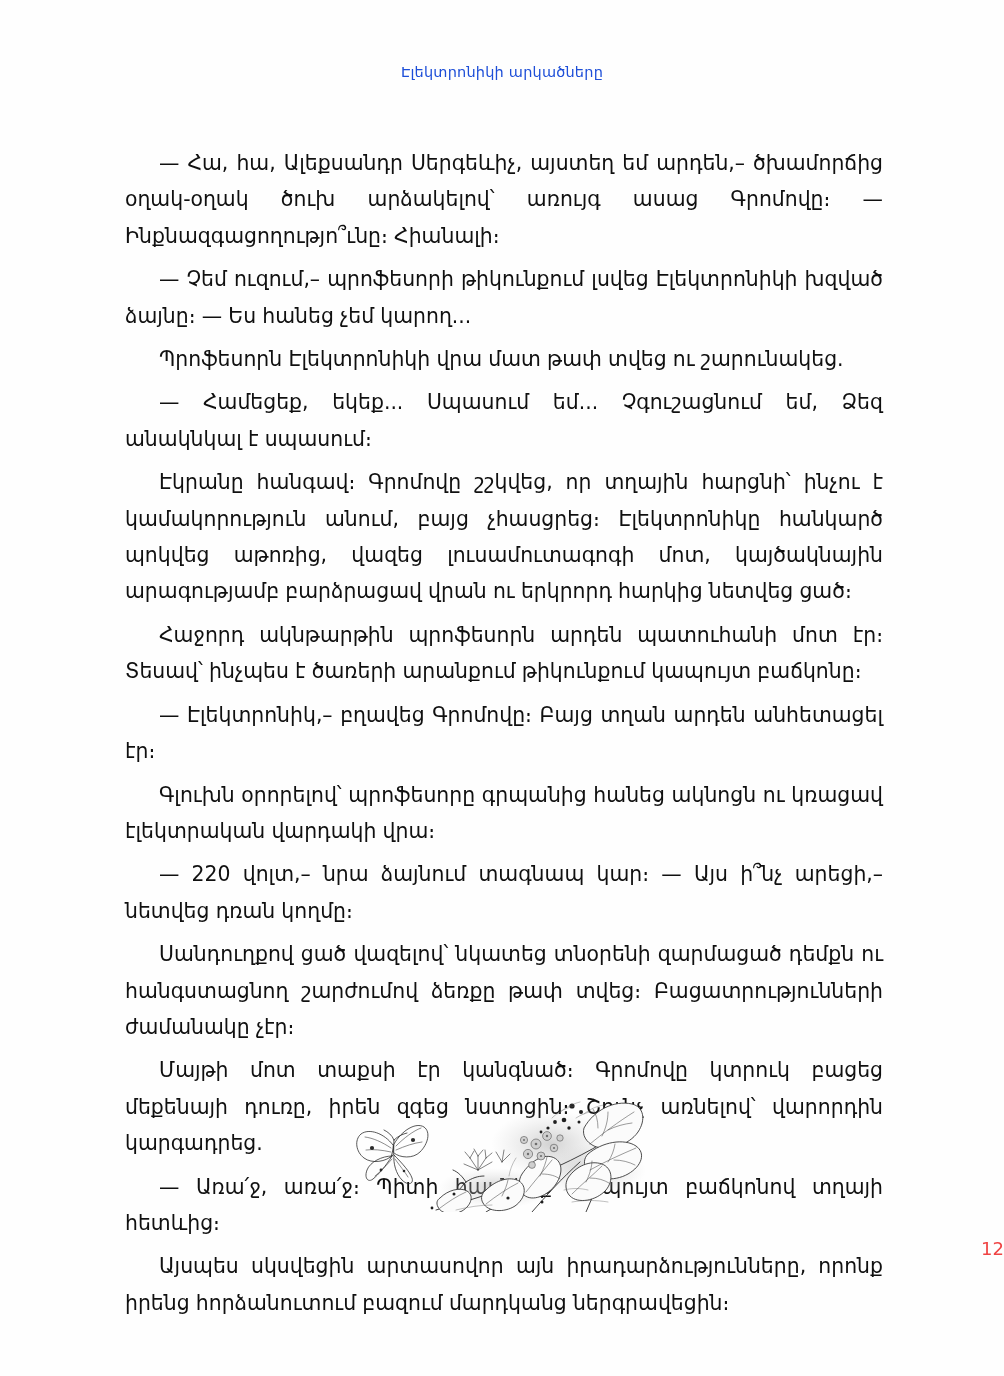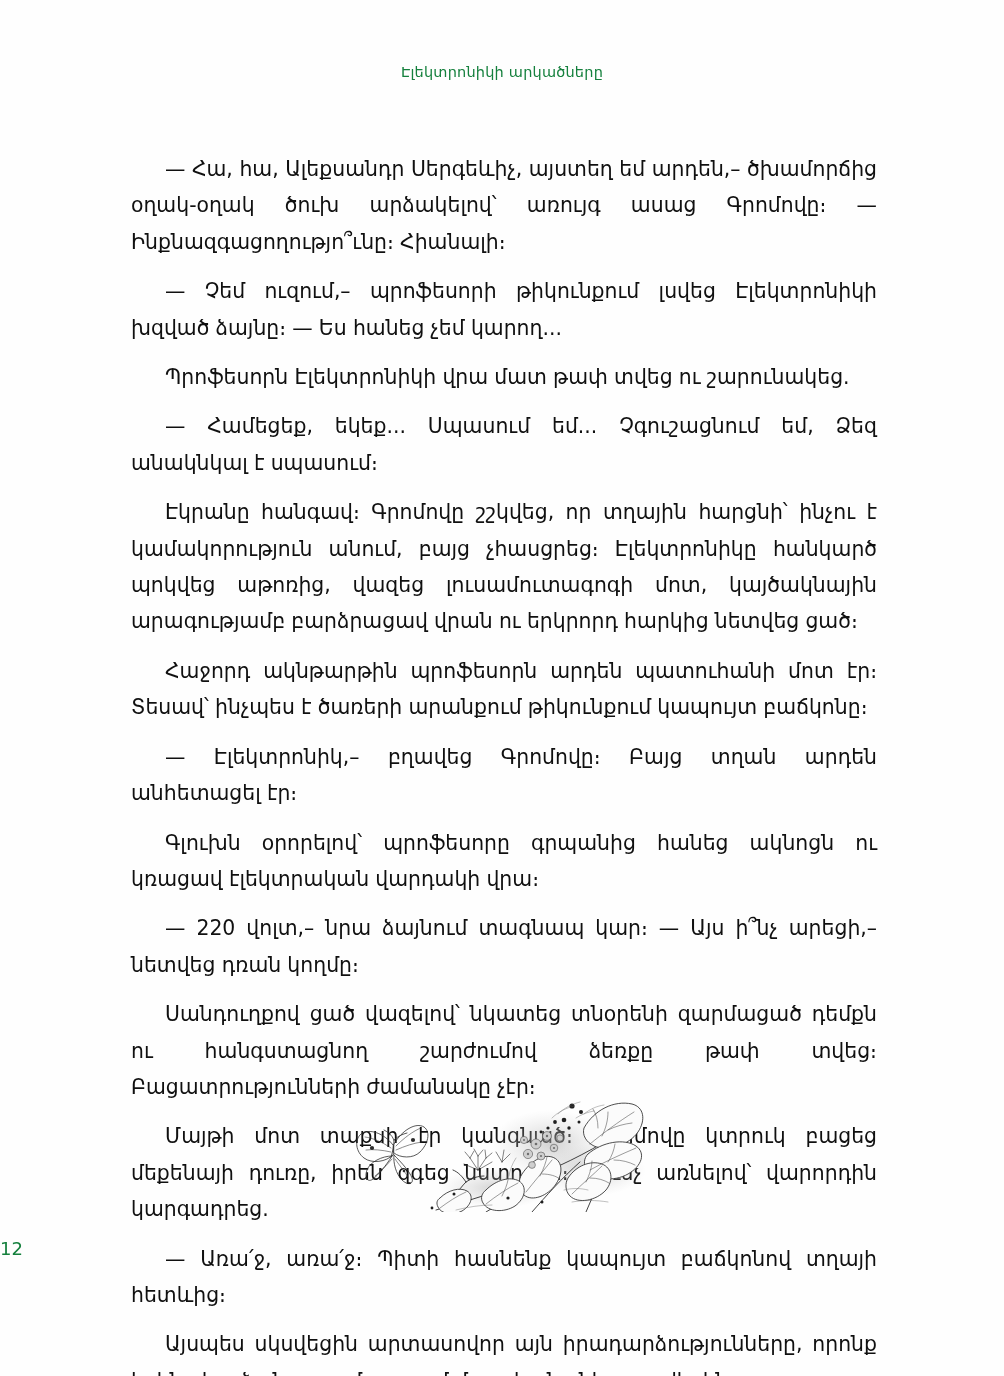--- a/index.html
+++ b/index.html
@@ -24,34 +24,34 @@
 
   
   .running-head {
     position: absolute;
     top: 64px;
     left: 0;
     right: 0;
     text-align: center;
     font-size: 14.5px;
     letter-spacing: 0.2px;
-    color: #15803d;
+    color: #1d4ed8;
     font-family: "DejaVu Sans", sans-serif;
   }
 
   
   .body-col {
     position: absolute;
     left: 118px;
     top: 138px;
     width: 772px;
   }
 
   p.para {
-    margin: 13px;
+    margin: 7px;
     text-align: justify;
     text-justify: inter-word;
     font-size: 20.4px;
     line-height: 36.4px;
     text-indent: 34px;
     color: #101010;
     font-family: "DejaVu Sans", sans-serif;
     word-spacing: -0.3px;
     hyphens: manual;
   }
@@ -69,23 +69,23 @@
     width: 100%;
     height: 100%;
   }
 
   
   .folio {
     position: absolute;
     left: 0;
     right: 0;
     top: 1238px;
-    text-align: left;
+    text-align: right;
     font-size: 18px;
-    color: #15803d;
+    color: #ef4444;
     font-family: "DejaVu Sans", sans-serif;
   }
 </style>
 </head>
 <body>
 
 <div class="page">
 
   <div class="running-head">Էլեկտրոնիկի արկածները</div>
 

